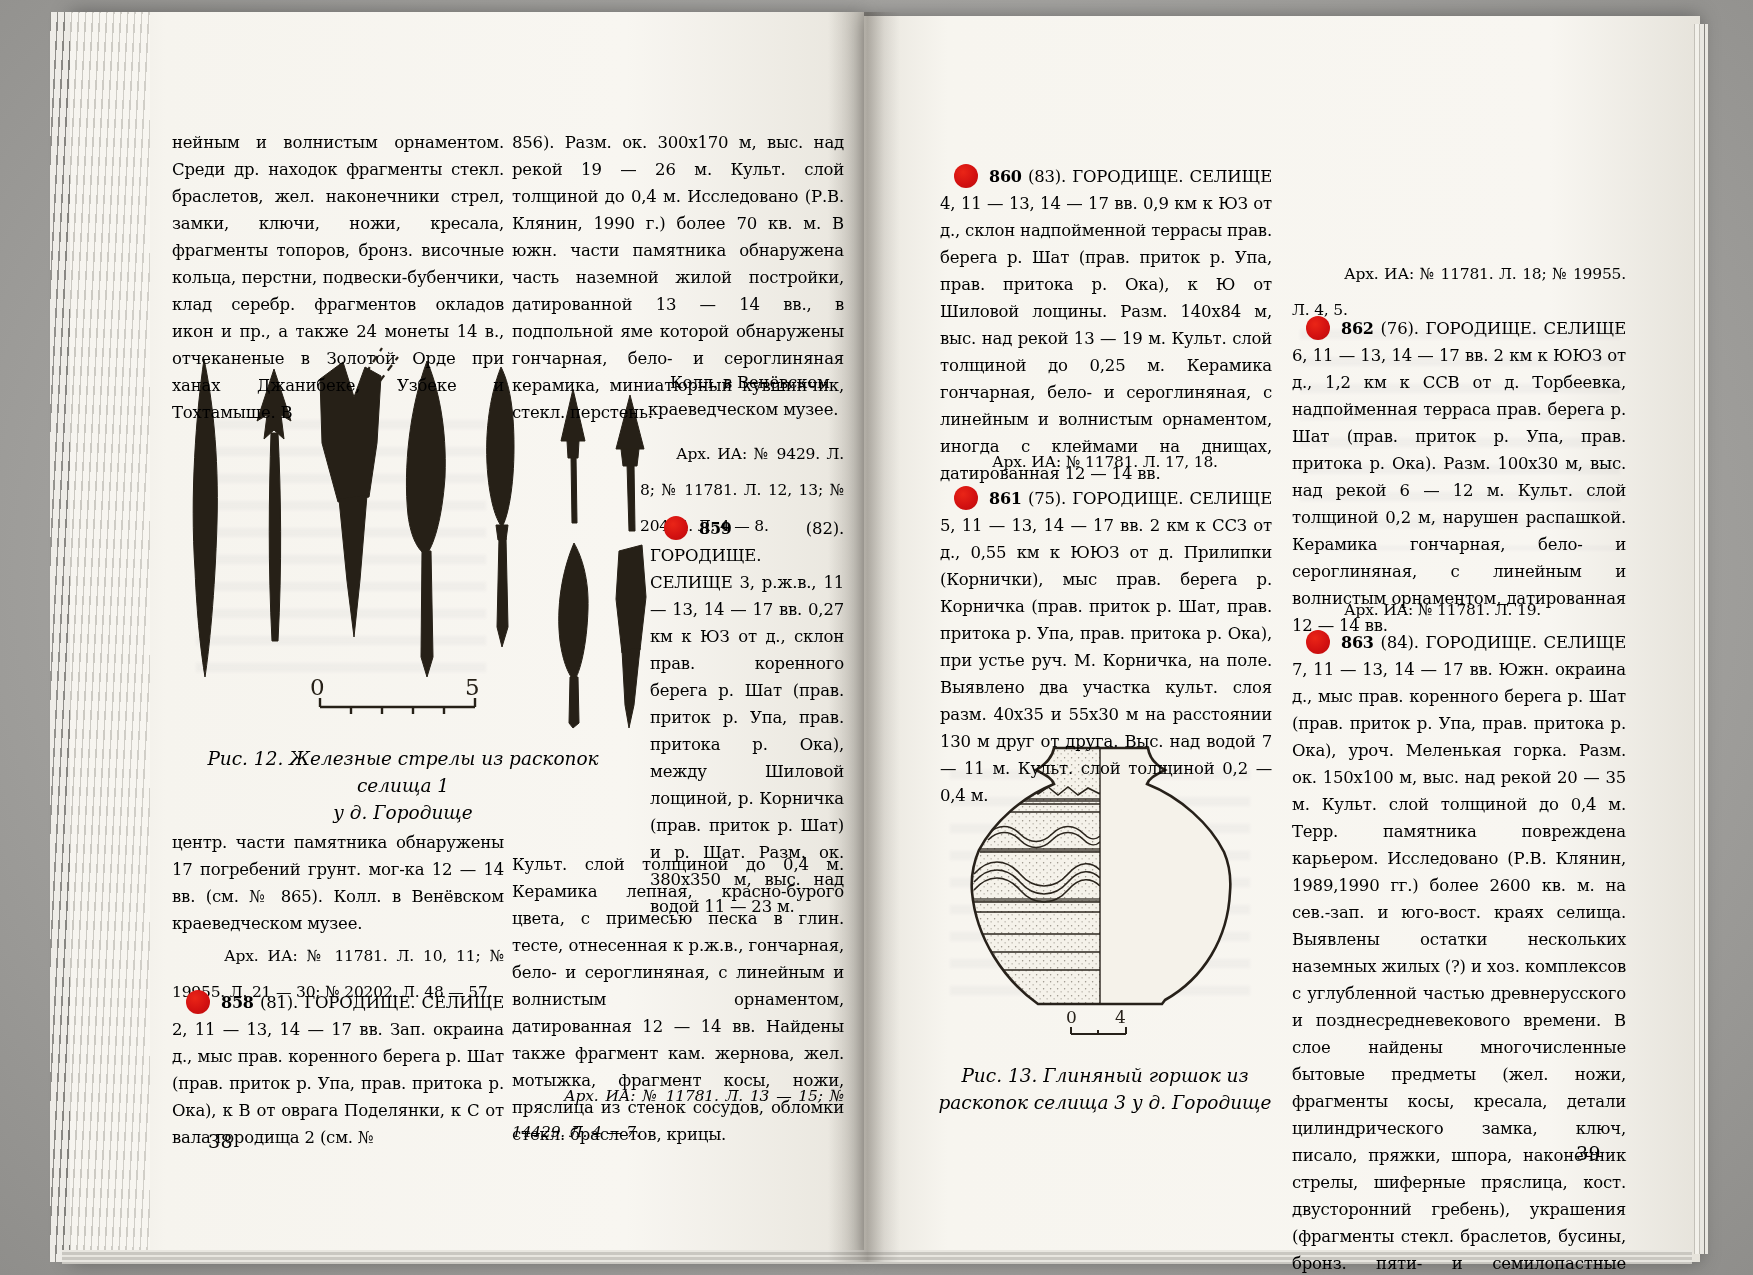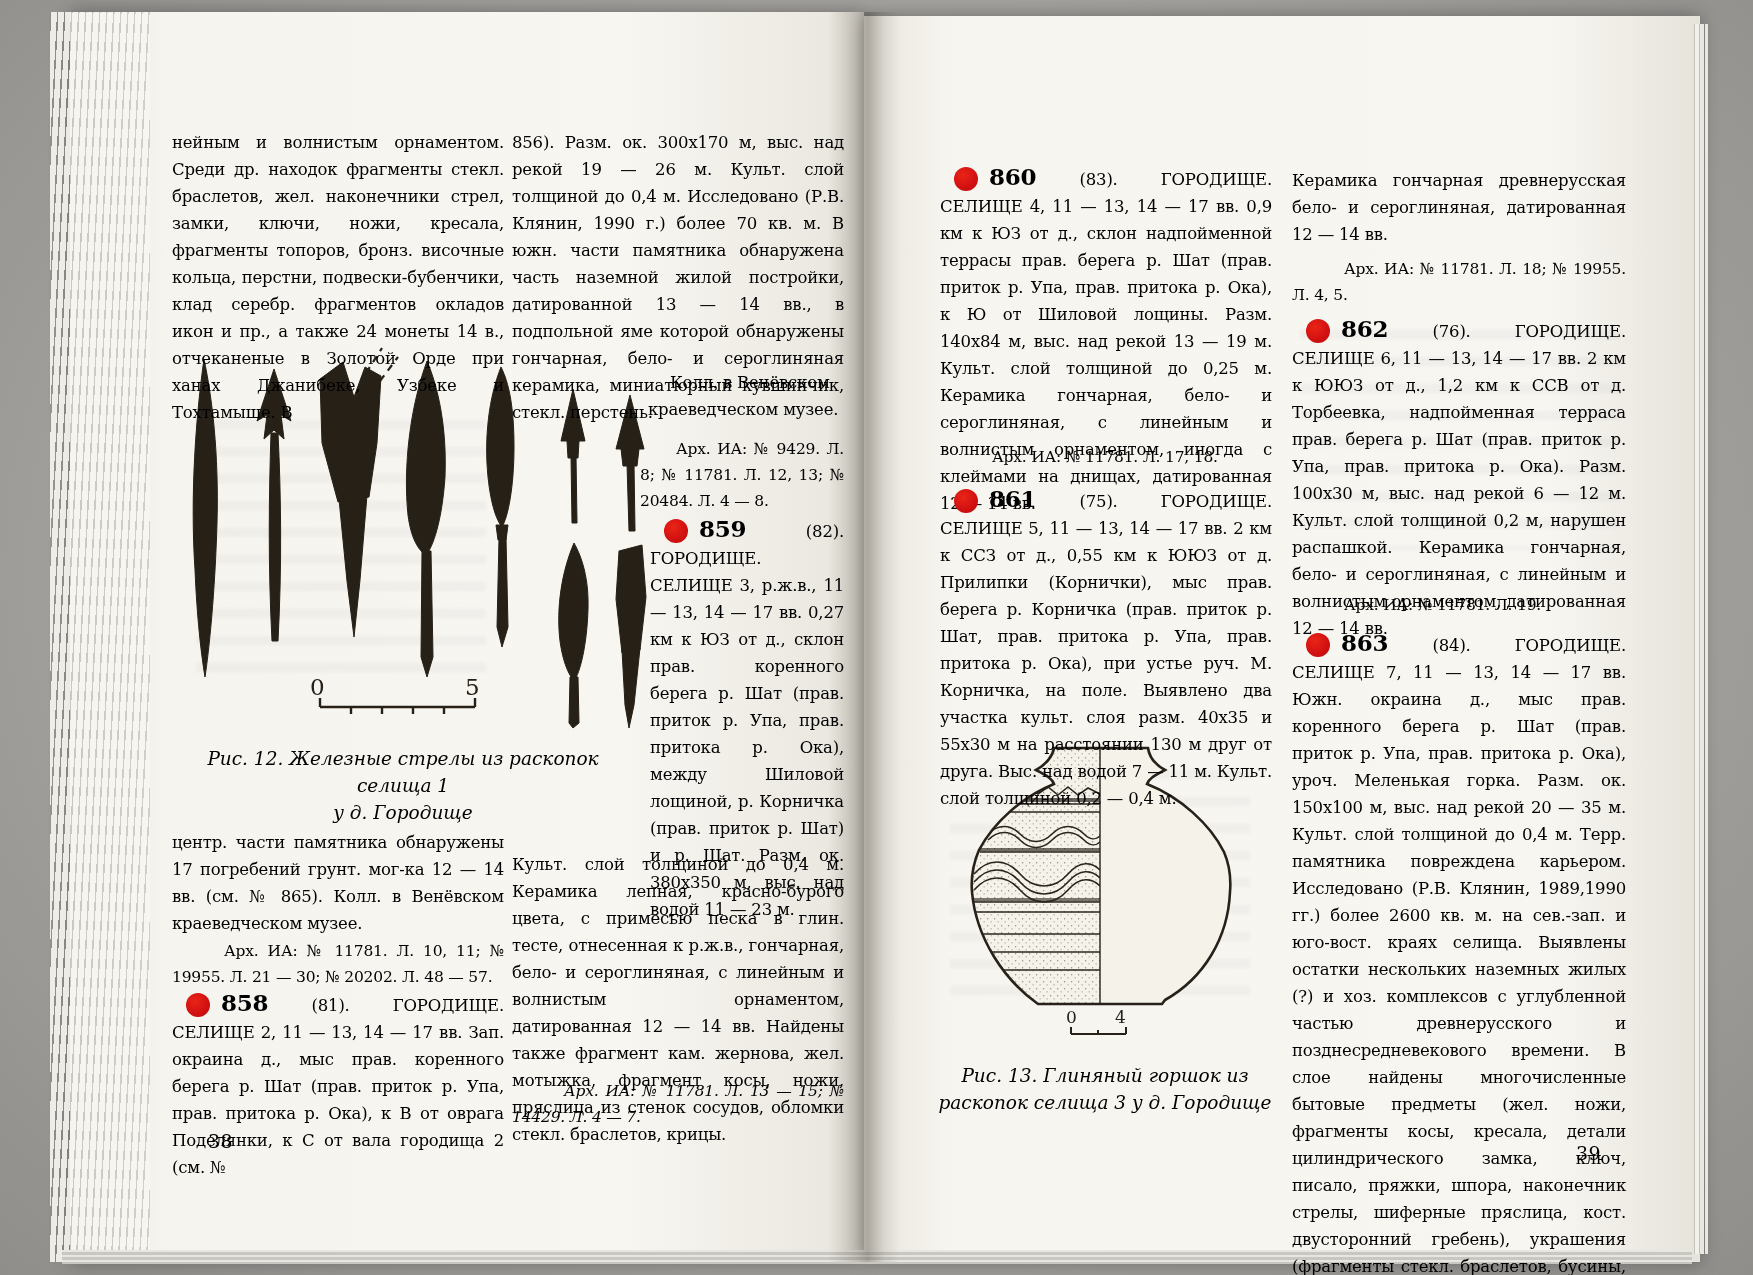--- a/index.html
+++ b/index.html
@@ -22,24 +22,24 @@
         background:repeating-linear-gradient(180deg, #e8e6e0 0 2px, #c9c7c1 2px 5px);}
   .edges-right{position:absolute;left:1694px;top:24px;width:14px;height:1230px;z-index:2;
         background:repeating-linear-gradient(90deg, rgba(130,127,120,.35) 0 1.5px, rgba(244,242,236,.9) 1.5px 5px);}
 
   .ghost{position:absolute;z-index:3;opacity:.40;filter:blur(1.6px);pointer-events:none;
         background:repeating-linear-gradient(180deg, rgba(118,116,132,.14) 0 9px, rgba(0,0,0,0) 9px 27px);}
 
   .t{position:absolute;z-index:5;color:#000000;font-size:16.5px;line-height:27px;
      letter-spacing:-0.2px;text-align:justify;}
   .narrow{text-align:justify;}
-  .arch{font-size:15.5px;line-height:26px;text-indent:52px;}
+  .arch{font-size:15.5px;line-height:36px;text-indent:52px;}
   .koll{text-indent:22px;text-align:left;}
   .entry{text-indent:14px;}
-  .num{font-weight:bold;font-size:23px;margin-top:26px;}
+  .num{font-weight:bold;font-size:16px;margin-top:26px;}
   .dot{display:inline-block;width:24px;height:24px;border-radius:50%;margin-right:11px;vertical-align:-6px;
        background:radial-gradient(circle at 38% 34%, #ea2517 0%, #d31111 55%, #b90b0b 100%);}
   .caption{font-style:italic;text-align:center;font-size:18.5px;line-height:27px;letter-spacing:0;}
   .pagenum{font-size:19px;letter-spacing:.5px;}
   .fig{position:absolute;z-index:4;}
 </style>
 </head>
 <body>
 
 <div class="spread">
@@ -182,21 +182,20 @@
     </g>
     <text x="108" y="281" font-size="17" fill="#27211a">0</text>
     <text x="157" y="281" font-size="17" fill="#27211a">4</text>
   </svg>
 
   <div class="t caption" style="left:930px;top:1062px;width:350px;">
     <span>Рис. 13. Глиняный горшок из</span><br>
     <span>раскопок селища 3 у д. Городище</span>
   </div>
 
-  <p class="t" style="left:1292px;top:150px;width:334px;">Керамика гончарная древнерусская бело- и сероглиняная, датированная 12 — 14 вв.</p>
 
   <p class="t arch" style="left:1292px;top:240px;width:334px;">Арх. ИА: № 11781. Л. 18; № 19955. Л. 4, 5.</p>
 
   <p class="t entry" style="left:1292px;top:298px;width:334px;">
     <span class="dot"></span><span class="num">862</span><span> (76). </span><span>ГОРОДИЩЕ. СЕЛИЩЕ 6, 11 — 13, 14 — 17 вв. 2 км к ЮЮЗ от д., 1,2 км к ССВ от д. Торбеевка, надпойменная терраса прав. берега р. Шат (прав. приток р. Упа, прав. притока р. Ока). Разм. 100х30 м, выс. над рекой 6 — 12 м. Культ. слой толщиной 0,2 м, нарушен распашкой. Керамика гончарная, бело- и сероглиняная, с линейным и волнистым орнаментом, датированная 12 — 14 вв.</span>
   </p>
 
   <p class="t arch" style="left:1292px;top:576px;width:334px;">Арх. ИА: № 11781. Л. 19.</p>
 
   <p class="t entry" style="left:1292px;top:612px;width:334px;">

